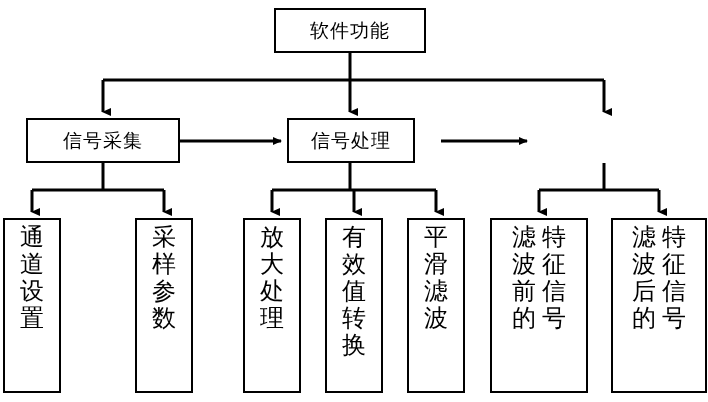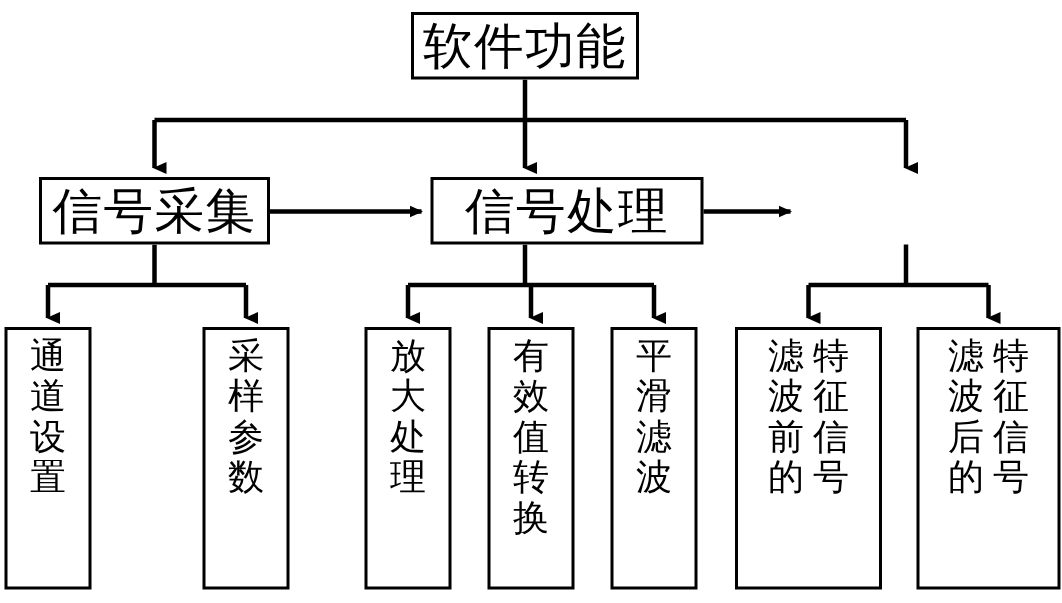--- a/index.html
+++ b/index.html
@@ -27,21 +27,21 @@
     box-sizing: border-box;
     border: 2px solid #000000;
     background: #ffffff;
     display: flex;
     align-items: center;
     justify-content: center;
     color: #000000;
   }
   .node-h {
     
-    font-size: 33px;
+    font-size: 19px;
     letter-spacing: 1px;
     line-height: 1;
     white-space: nowrap;
   }
   .node-v {
     
     font-size: 24px;
     line-height: 1.12;
     align-items: flex-start;
     justify-content: center;
@@ -115,21 +115,21 @@
     </g>
   </svg>
 
   <div class="node node-h" style="left: 274px; top: 8px; width: 152px; height: 45px;">
     <span>软件功能</span>
   </div>
 
   <div class="node node-h" style="left: 26px; top: 118px; width: 154px; height: 45px;">
     <span>信号采集</span>
   </div>
-  <div class="node node-h" style="left: 287px; top: 118px; width: 182px; height: 45px;">
+  <div class="node node-h" style="left: 287px; top: 118px; width: 128px; height: 45px;">
     <span>信号处理</span>
   </div>
 
   <div class="node node-v" style="left: 3px; top: 218px; width: 58px; height: 175px;">
       <div class="vcols">
         <div class="vcol">
           <span class="vchar">通</span>
           <span class="vchar">道</span>
           <span class="vchar">设</span>
           <span class="vchar">置</span>

